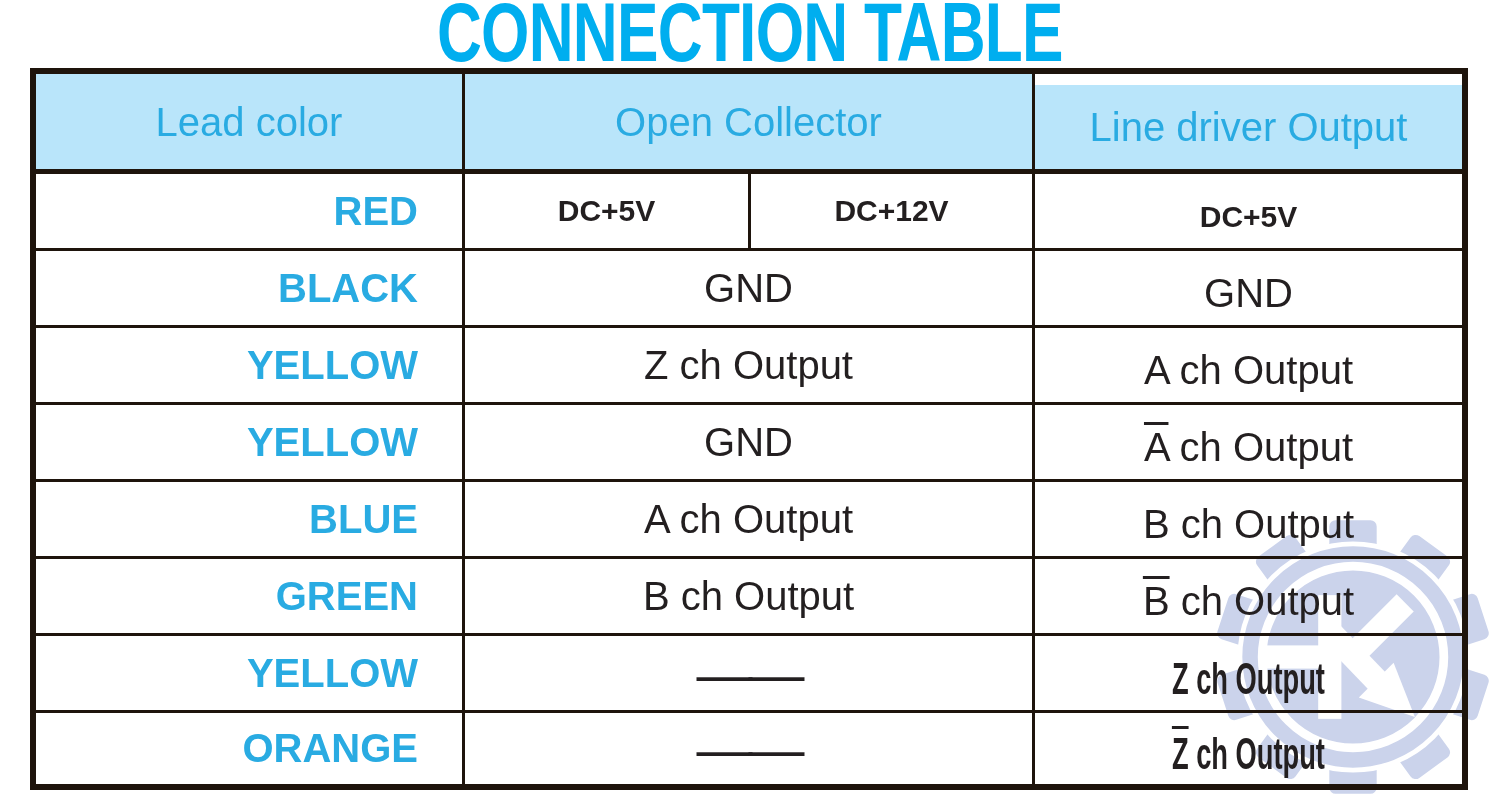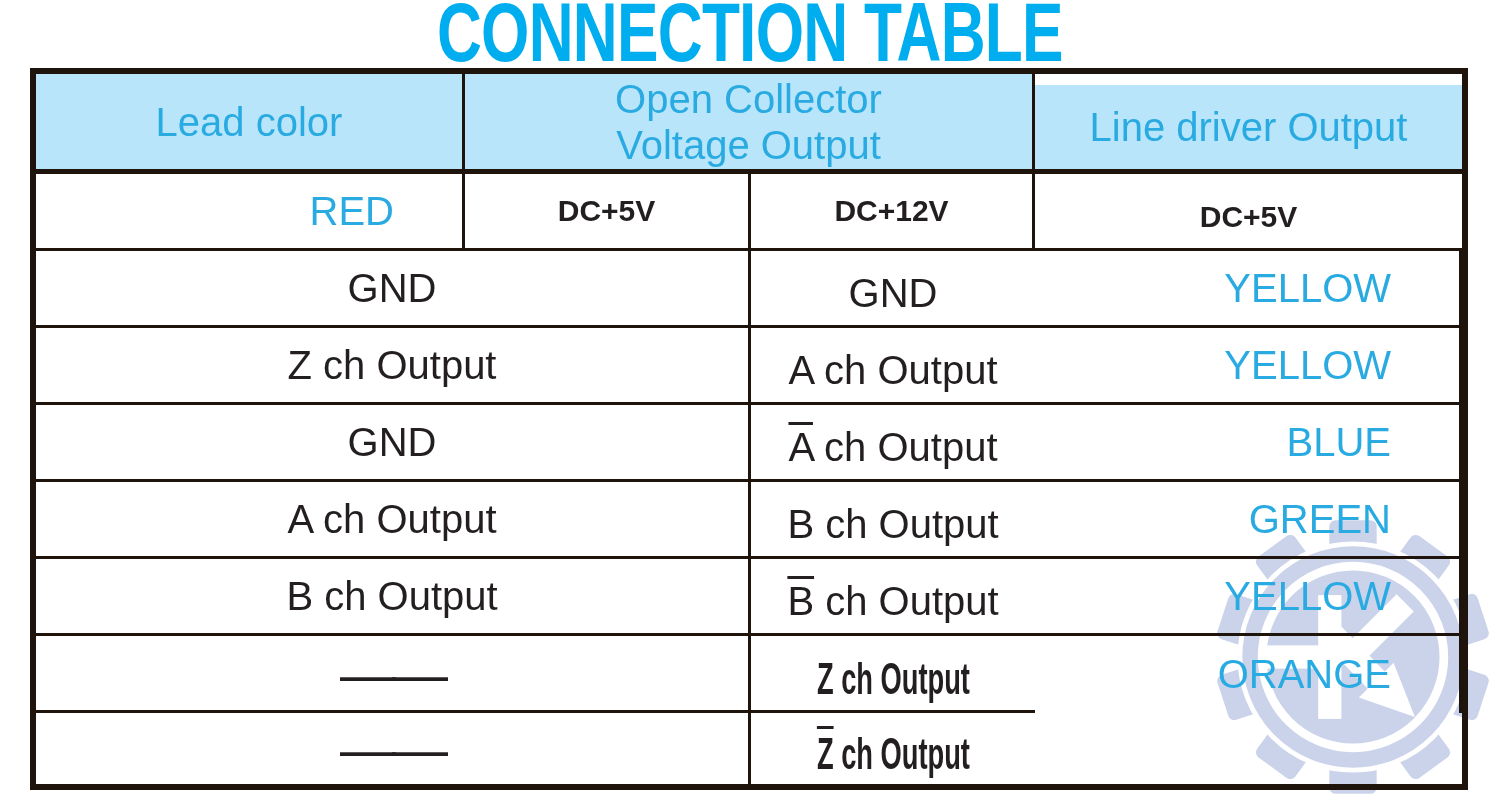--- a/index.html
+++ b/index.html
@@ -61,22 +61,22 @@
   .hdr{
     background:var(--hdr-bg);
     color:var(--cyan);
     border-bottom-width:5px;
     flex-direction:column;
     line-height:1.15;
   }
   .lead{
     color:var(--cyan);
     justify-content:flex-end;
-    padding-right:68px;
-    font-weight:400;
+    padding-right:44px;
+    font-weight:700;
   }
   .cn{
     display:inline-block;
     font-weight:bold;
     font-size:44px;
     transform:scaleX(.62);
     transform-origin:center;
   }
   .dcv{
     font-weight:bold;
@@ -118,39 +118,41 @@
   <span class="title-in">CONNECTION TABLE</span>
 </div>
 
 <div class="tbl">
 
   <div class="c hdr">
     <span>Lead color</span>
   </div>
   <div class="c hdr span2">
     <span>Open Collector</span>
-    <span>Voltage Output</span>
   </div>
   <div class="c hdr lastcol">
     <span>Line driver Output</span>
   </div>
 
   <div class="c lead">
       <span>RED</span>
     </div>
   <div class="c">
       <span class="dcv">DC+5V</span>
     </div>
   <div class="c">
       <span class="dcv">DC+12V</span>
     </div>
   <div class="c lastcol">
       <span class="dcv">DC+5V</span>
     </div>
 
+  <div class="c lead">
+      <span>BLACK</span>
+    </div>
   <div class="c span2">
       <span>GND</span>
     </div>
   <div class="c lastcol">
       <span>GND</span>
     </div>
 
   <div class="c lead">
       <span>YELLOW</span>
     </div>

